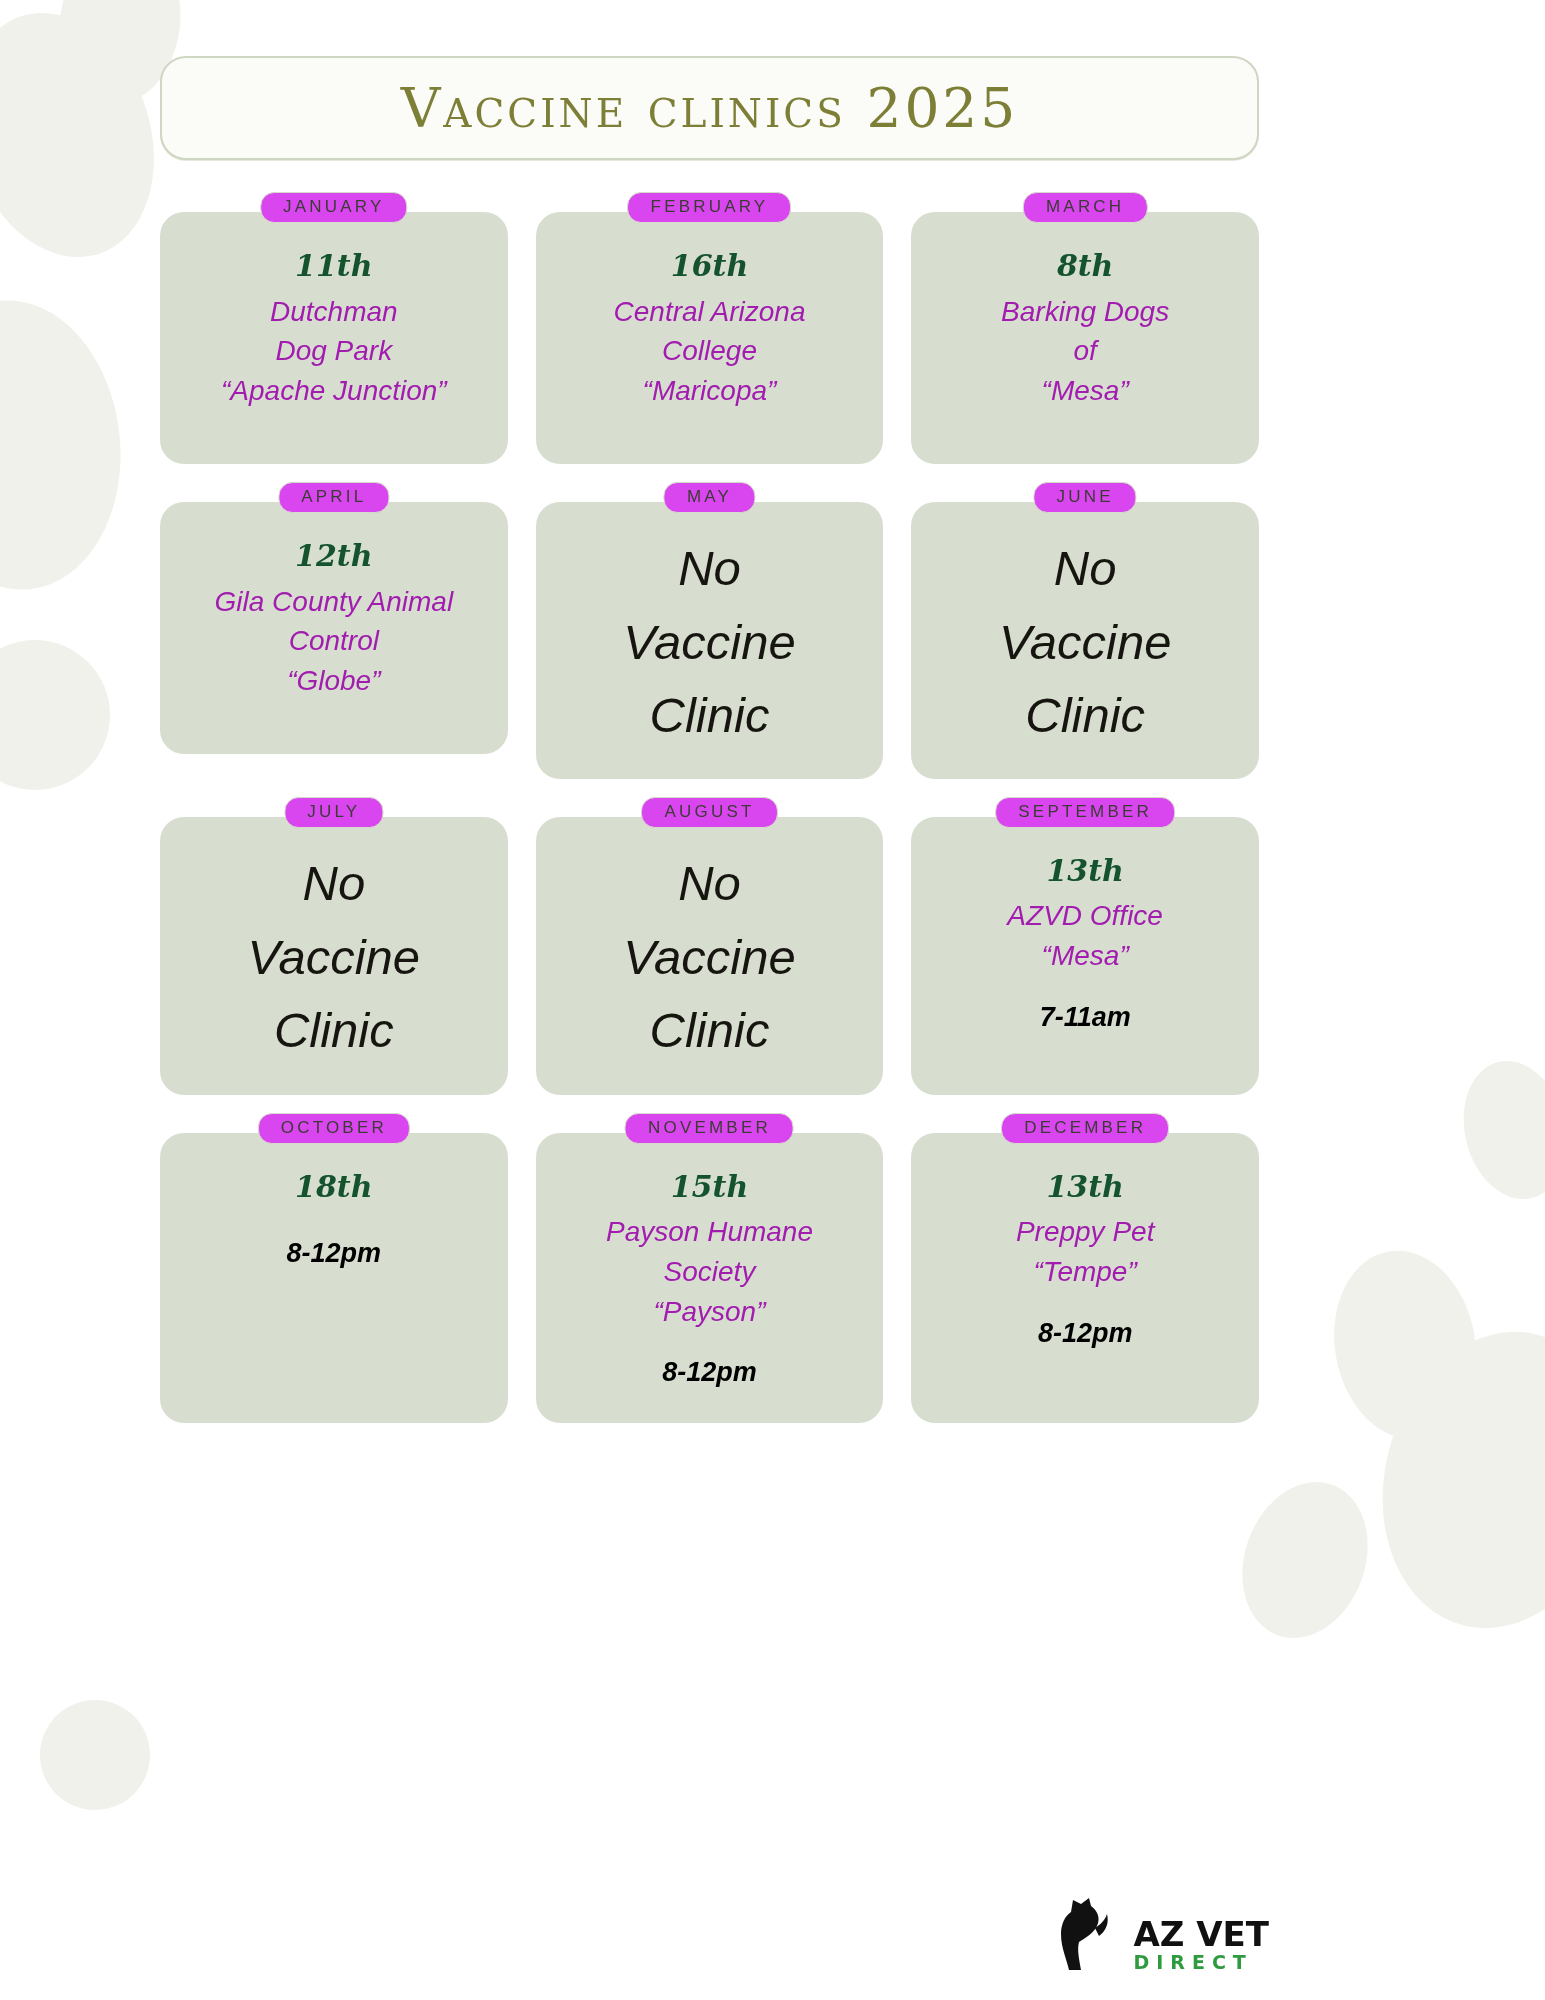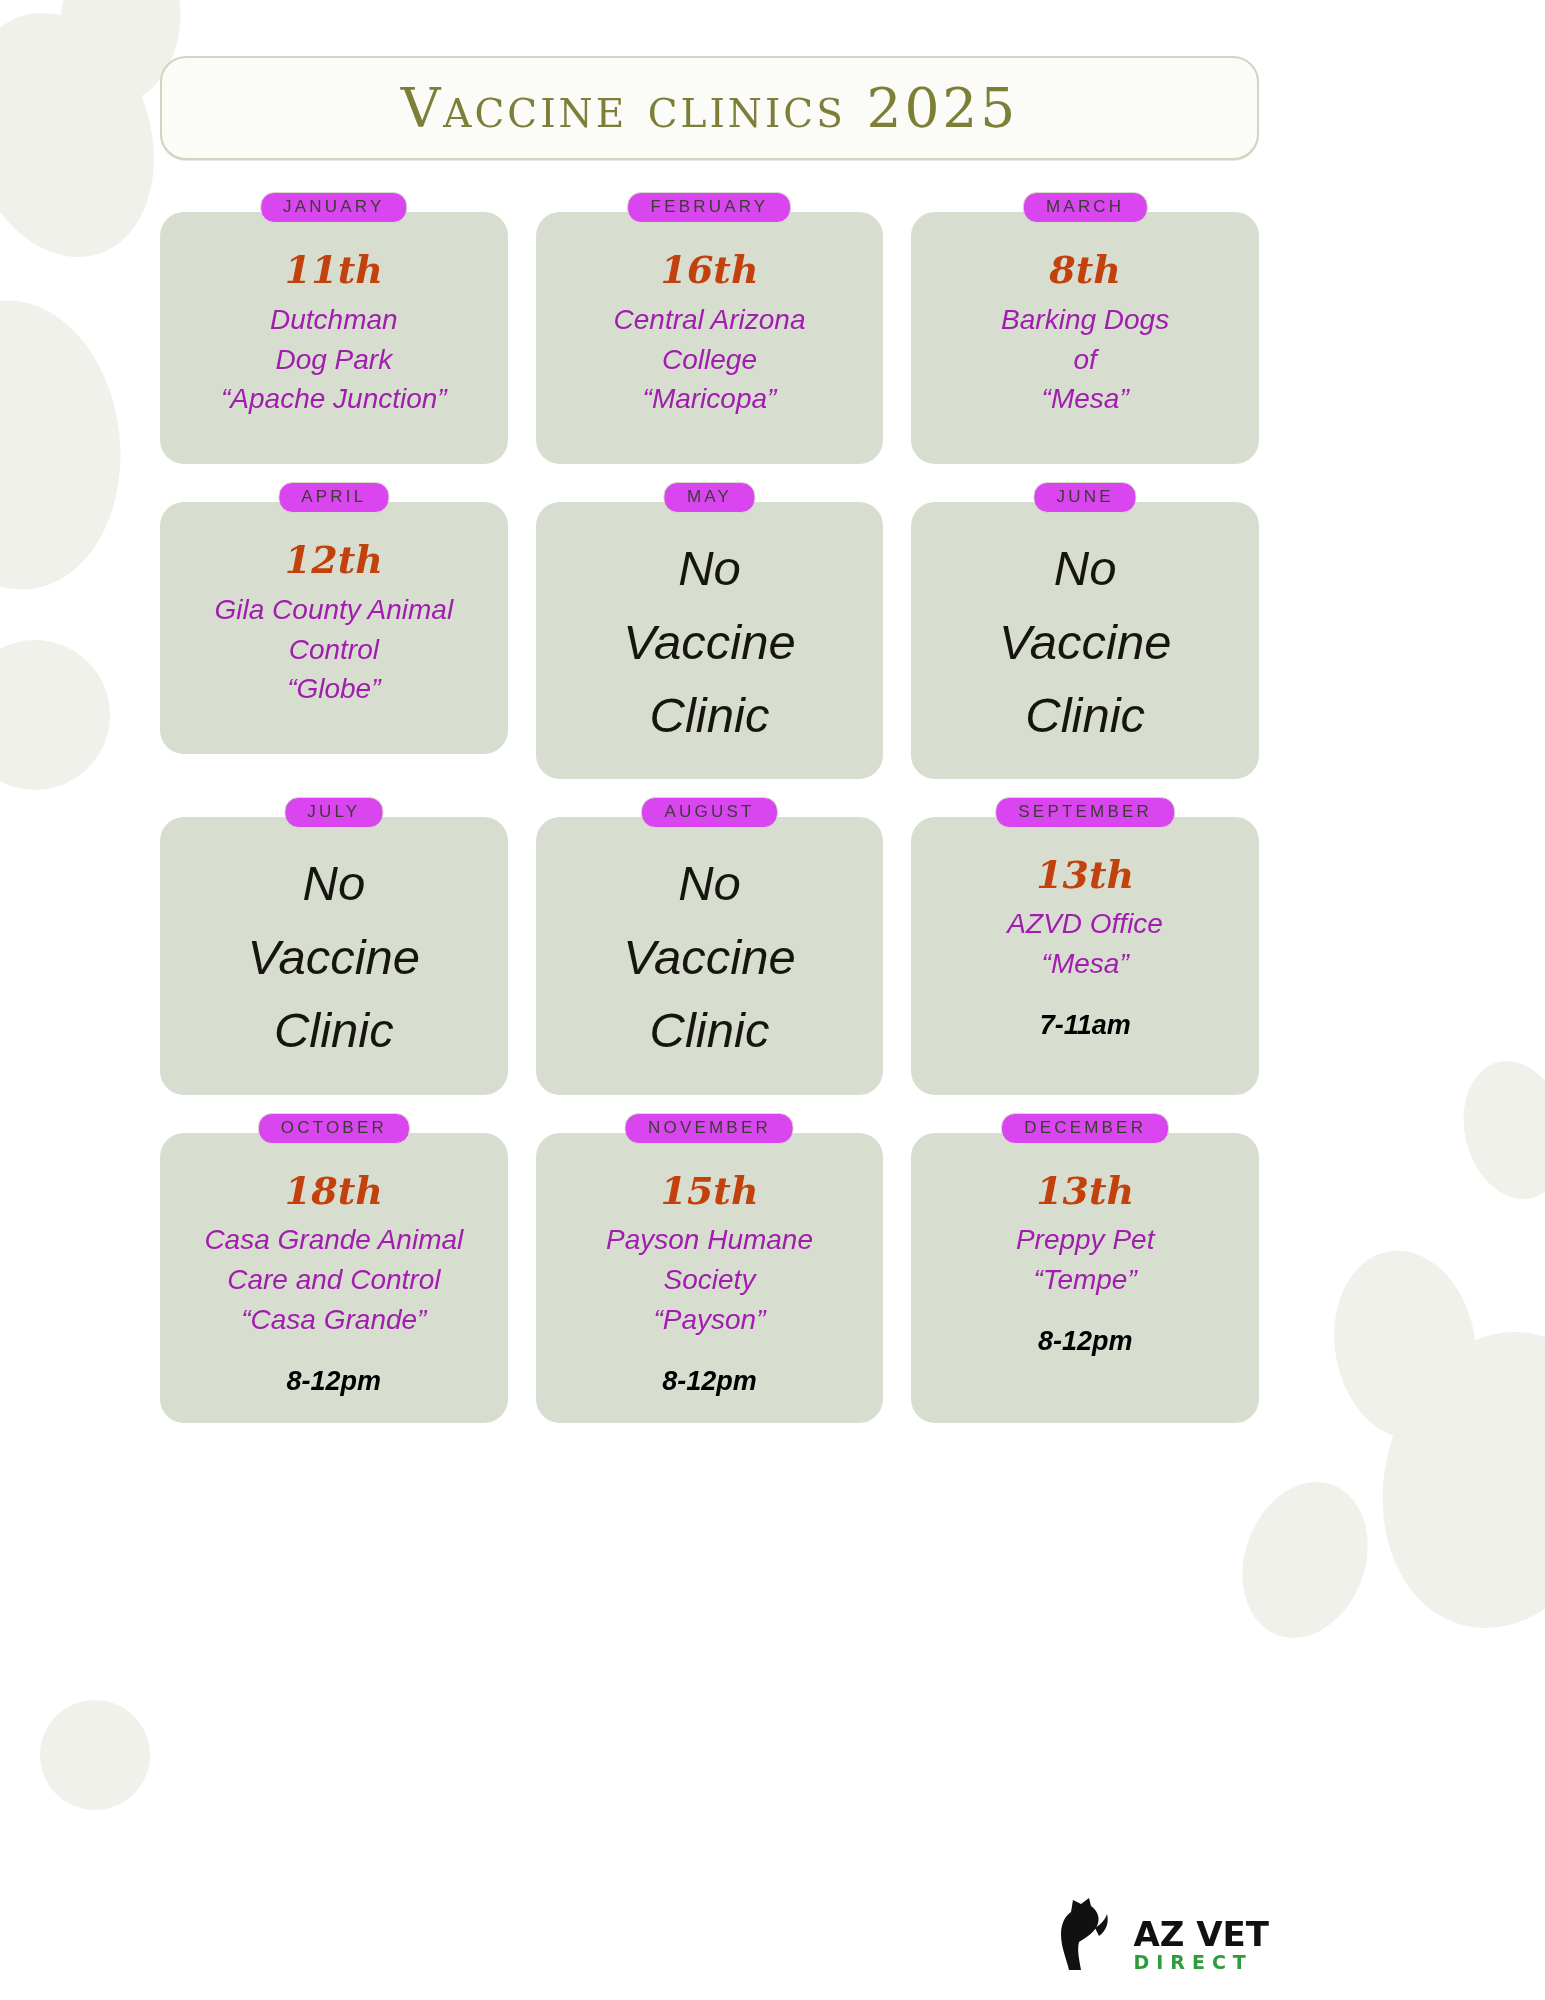--- a/index.html
+++ b/index.html
@@ -101,22 +101,22 @@
     display: flex;
     flex-direction: column;
     align-items: center;
     text-align: center;
   }
 
   .day {
     font-family: "DejaVu Serif", serif;
     font-style: italic;
     font-weight: bold;
-    font-size: 38px;
-    color: #c2410c;
+    font-size: 30px;
+    color: #14532d;
     line-height: 1.05;
     margin-bottom: 10px;
   }
 
   .place {
     font-family: "Liberation Sans", sans-serif;
     font-style: italic;
     font-size: 28px;
     line-height: 1.42;
     color: #a21caf;
@@ -287,23 +287,20 @@
         <div class="place">AZVD Office
 “Mesa”</div>
         <div class="time">7-11am</div>
       </div>
     </div>
 
     <div class="cell row4">
       <div class="month-pill">OCTOBER</div>
       <div class="card">
         <div class="day">18th</div>
-        <div class="place">Casa Grande Animal
-Care and Control
-“Casa Grande”</div>
         <div class="time">8-12pm</div>
       </div>
     </div>
 
     <div class="cell row4">
       <div class="month-pill">NOVEMBER</div>
       <div class="card">
         <div class="day">15th</div>
         <div class="place">Payson Humane
 Society

